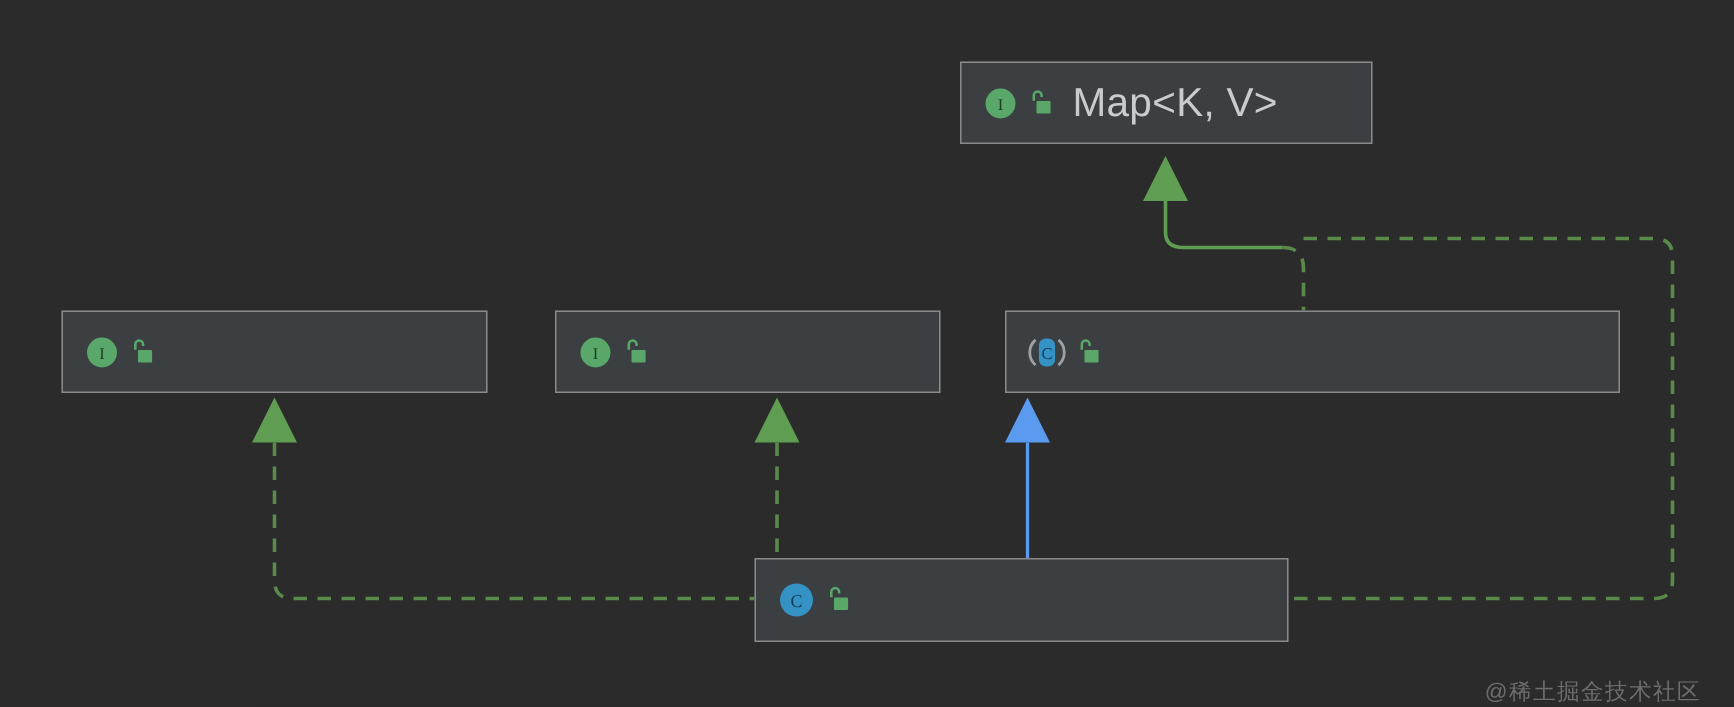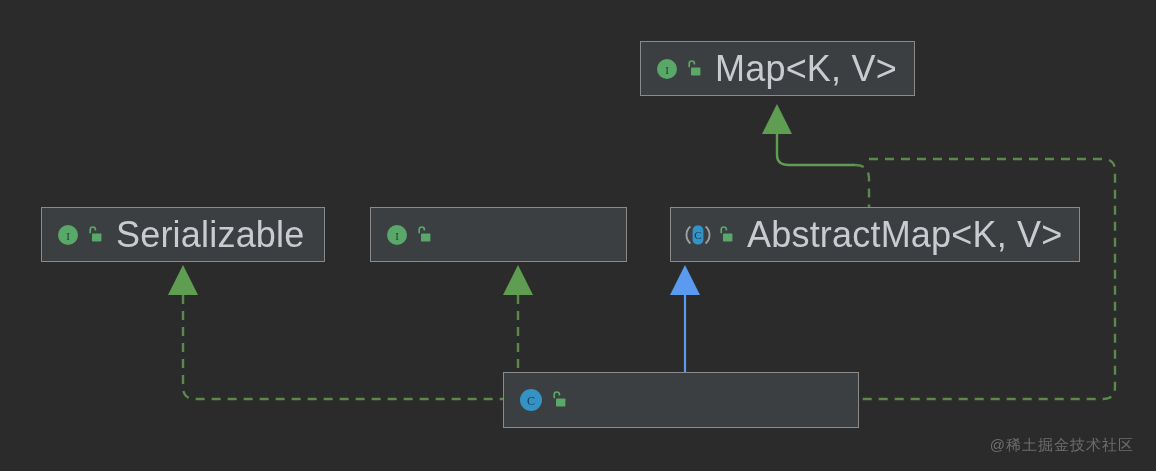--- a/index.html
+++ b/index.html
@@ -13,33 +13,33 @@
   .node-box{
     position:absolute;
     background:#3c3f41;
     border:1px solid #8a8a8a;
     box-sizing:border-box;
     display:flex;align-items:center;
     padding-left:14px;
   }
   .node-label{
     color:#c8ccd0;
-    font-size:36px;
+    font-size:27px;
     line-height:1;
     white-space:nowrap;
     margin-left:13px;
     letter-spacing:.2px;
     text-align:right;
   }
   .icon-wrap{display:flex;align-items:center;flex:0 0 auto;}
   .lock-icon{margin-left:7px;display:block;}
   .type-icon{display:block;}
   .watermark{
     position:absolute;
-    right:22px;bottom:16px;
+    right:22px;bottom:0;
     color:#6d6d6d;
     font-size:15px;
     letter-spacing:1px;
     white-space:nowrap;
   }
 </style>
 </head>
 <body>
 
 <svg id="diagram" viewBox="0 0 1156 471" xmlns="http://www.w3.org/2000/svg">
@@ -93,21 +93,20 @@
       <circle cx="12" cy="12" r="10" fill="#59a869"></circle>
       <text x="12" y="16.5" font-size="11" font-family="Liberation Serif, serif" fill="#1d3d23" text-anchor="middle">I</text>
     </svg>
   </span>
   <span class="icon-wrap">
     <svg class="lock-icon" width="16" height="18" viewBox="0 0 16 18">
       <path d="M3.2,7.2 L3.2,3.6 A2.6,2.6 0 0 1 8.4,3.6 L8.4,4.6" fill="none" stroke="#59a869" stroke-width="1.7"></path>
       <rect x="5" y="7.4" width="9.4" height="8.2" rx="0.8" fill="#59a869"></rect>
     </svg>
   </span>
-  <span class="node-label">Serializable</span>
 </div>
 
 <div class="node-box" id="node-cloneable" style="left:370px;top:207px;width:257px;height:55px;">
   <span class="icon-wrap">
     <svg class="type-icon" width="24" height="24" viewBox="0 0 24 24">
       <circle cx="12" cy="12" r="10" fill="#59a869"></circle>
       <text x="12" y="16.5" font-size="11" font-family="Liberation Serif, serif" fill="#1d3d23" text-anchor="middle">I</text>
     </svg>
   </span>
   <span class="icon-wrap">
@@ -126,21 +125,20 @@
       <rect x="7.6" y="2.6" width="10.8" height="18.8" rx="4.6" fill="#3592c4"></rect>
       <text x="13" y="16" font-size="11" font-family="Liberation Serif, serif" fill="#123a52" text-anchor="middle">C</text>
     </svg>
   </span>
   <span class="icon-wrap">
     <svg class="lock-icon" width="16" height="18" viewBox="0 0 16 18">
       <path d="M3.2,7.2 L3.2,3.6 A2.6,2.6 0 0 1 8.4,3.6 L8.4,4.6" fill="none" stroke="#59a869" stroke-width="1.7"></path>
       <rect x="5" y="7.4" width="9.4" height="8.2" rx="0.8" fill="#59a869"></rect>
     </svg>
   </span>
-  <span class="node-label">AbstractMap&lt;K, V&gt;</span>
 </div>
 
 <div class="node-box" id="node-hashmap" style="left:503px;top:372px;width:356px;height:56px;">
   <span class="icon-wrap">
     <svg class="type-icon" width="26" height="26" viewBox="0 0 26 26">
       <circle cx="13" cy="13" r="11" fill="#3592c4"></circle>
       <text x="13" y="17.5" font-size="12" font-family="Liberation Serif, serif" fill="#123a52" text-anchor="middle">C</text>
     </svg>
   </span>
   <span class="icon-wrap">

